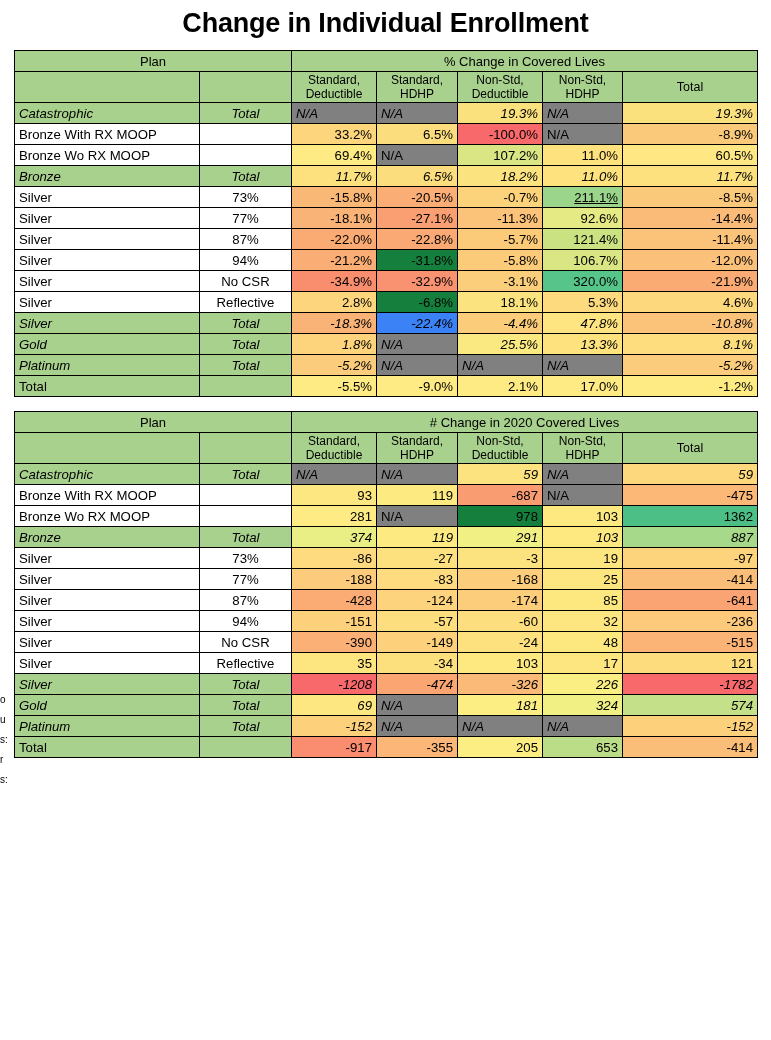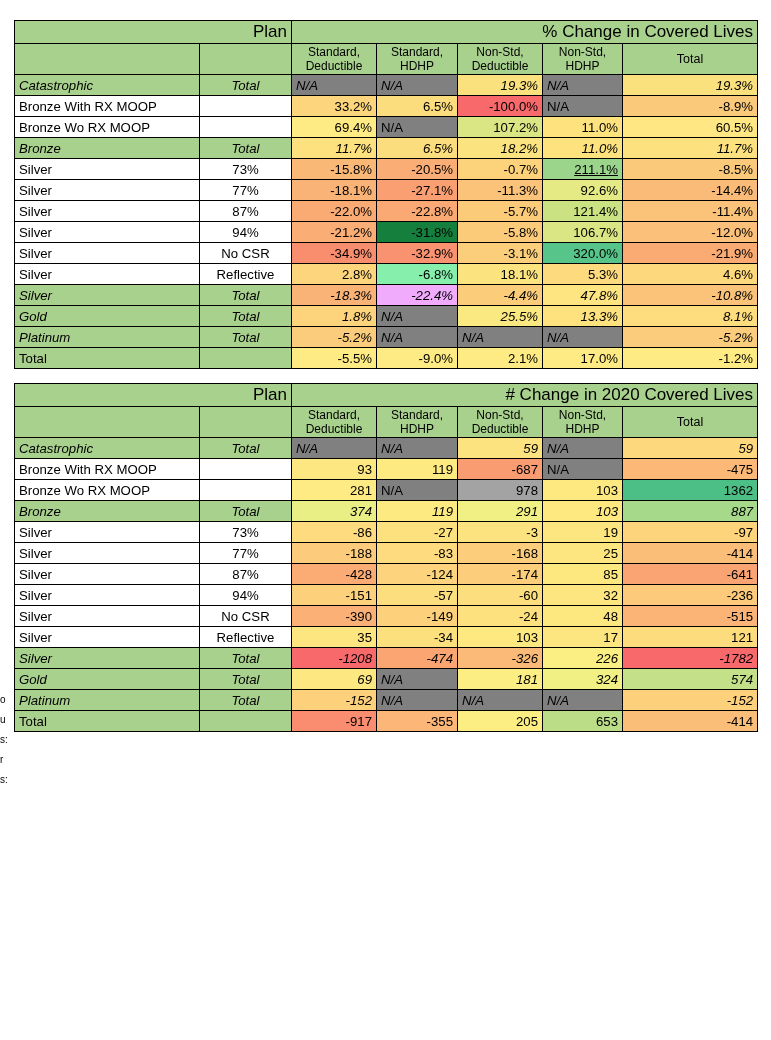--- a/index.html
+++ b/index.html
@@ -42,22 +42,22 @@
   table.grid td, table.grid th {
     border: 1px solid #000000;
     padding: 1px 4px;
     height: 21px;
     box-sizing: border-box;
     font-weight: normal;
     vertical-align: middle;
   }
   .hdr-green {
     background: #a9d18e;
-    text-align: right;
-    font-size: 17px;
+    text-align: center;
+    font-size: 13px;
   }
   .hdr-sub {
     background: #a9d18e;
     text-align: center;
     font-size: 12px;
     line-height: 14px;
     height: 64px;
     vertical-align: bottom;
     padding-bottom: 3px;
   }
@@ -101,20 +101,21 @@
     overflow: hidden;
   }
   .side-notes div { height: 20px; }
 </style>
 </head>
 <body>
 
 <div id="page">
 
   <div class="title-block">
+    <div class="title-line">Change in Individual Enrollment</div>
   </div>
 
   <div class="side-notes">
     <div>o</div>
     <div>u</div>
     <div>s:</div>
     <div>r</div>
     <div>s:</div>
   </div>
 
@@ -235,30 +236,30 @@
             <td class="num " style="background:#f98e6f;">-34.9%</td>
             <td class="num " style="background:#f99270;">-32.9%</td>
             <td class="num " style="background:#fbce7b;">-3.1%</td>
             <td class="num " style="background:#57c48a;">320.0%</td>
             <td class="num " style="background:#faab74;">-21.9%</td>
           </tr>
           <tr>
             <td class="c-plan ">Silver</td>
             <td class="c-sub ">Reflective</td>
             <td class="num " style="background:#fdd57c;">2.8%</td>
-            <td class="num " style="background:#86efac;margin-top:20px;">-6.8%</td>
+            <td class="num " style="background:#15803d;margin-top:20px;">-6.8%</td>
             <td class="num " style="background:#fbe47f;">18.1%</td>
             <td class="num " style="background:#fcda7d;">5.3%</td>
             <td class="num " style="background:#fdd87c;">4.6%</td>
           </tr>
           <tr>
             <td class="c-plan bolditalic row-green">Silver</td>
             <td class="c-sub bolditalic row-green">Total</td>
             <td class="num bolditalic" style="background:#fab376;">-18.3%</td>
-            <td class="num bolditalic" style="background:#f0abfc;">-22.4%</td>
+            <td class="num bolditalic" style="background:#3b82f6;">-22.4%</td>
             <td class="num bolditalic" style="background:#fbcc7a;">-4.4%</td>
             <td class="num bolditalic" style="background:#ffe482;">47.8%</td>
             <td class="num bolditalic" style="background:#fbc37a;">-10.8%</td>
           </tr>
           <tr>
             <td class="c-plan bolditalic row-green">Gold</td>
             <td class="c-sub bolditalic row-green">Total</td>
             <td class="num bolditalic" style="background:#fdd47c;">1.8%</td>
             <td class="c-plan bolditalic" style="background:#808080;">N/A</td>
             <td class="num bolditalic" style="background:#fae880;">25.5%</td>
@@ -342,21 +343,21 @@
             <td class="num " style="background:#fdeb82;">119</td>
             <td class="num " style="background:#fa9c72;">-687</td>
             <td class="c-plan " style="background:#808080;">N/A</td>
             <td class="num " style="background:#fbb877;">-475</td>
           </tr>
           <tr>
             <td class="c-plan ">Bronze Wo RX MOOP</td>
             <td class="c-sub "></td>
             <td class="num " style="background:#feeb83;">281</td>
             <td class="c-plan " style="background:#808080;">N/A</td>
-            <td class="num " style="background:#a3a3a3;margin-left:20px;">978</td>
+            <td class="num " style="background:#15803d;margin-left:20px;">978</td>
             <td class="num " style="background:#fde980;">103</td>
             <td class="num " style="background:#4cbf86;">1362</td>
           </tr>
           <tr>
             <td class="c-plan bolditalic row-green">Bronze</td>
             <td class="c-sub bolditalic row-green">Total</td>
             <td class="num bolditalic" style="background:#e9ef85;">374</td>
             <td class="num bolditalic" style="background:#fdeb82;">119</td>
             <td class="num bolditalic" style="background:#f1f085;">291</td>
             <td class="num bolditalic" style="background:#fde980;">103</td>

